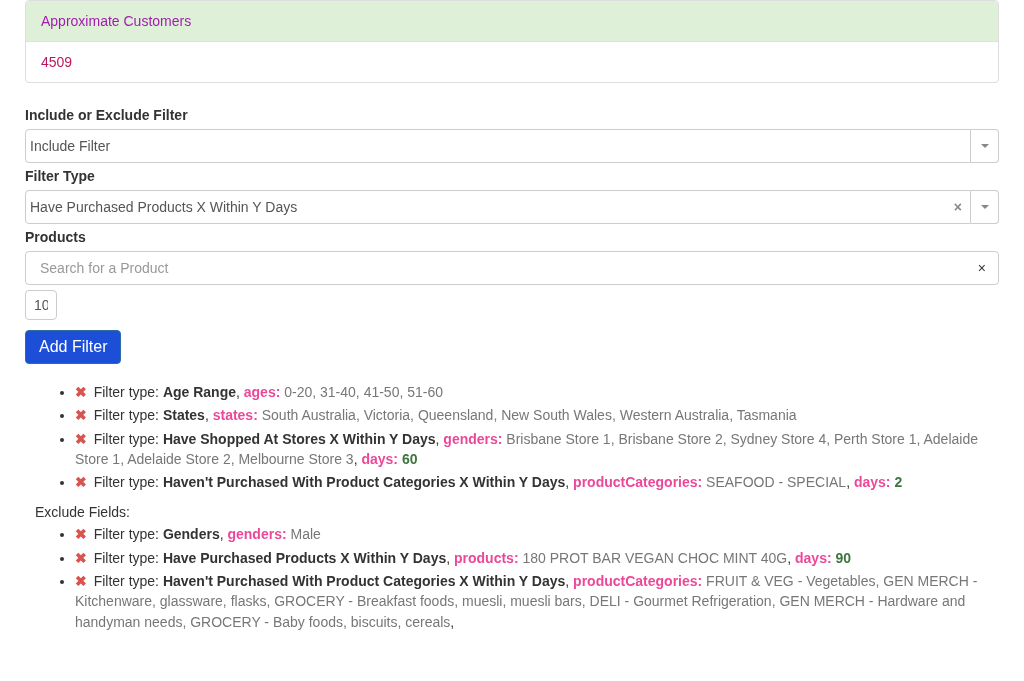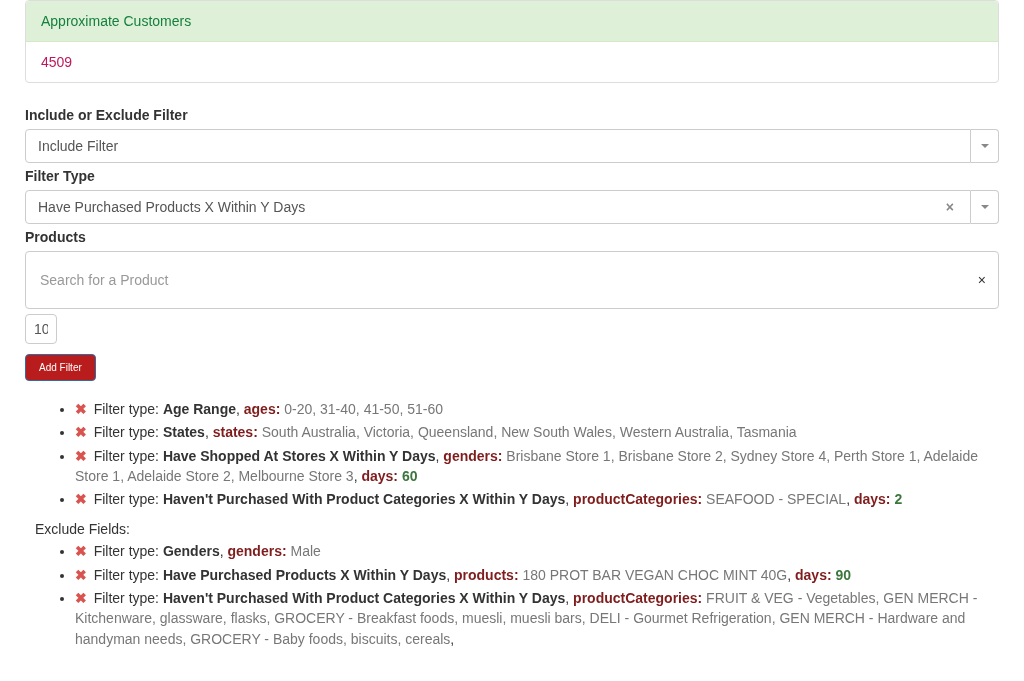--- a/index.html
+++ b/index.html
@@ -14,21 +14,21 @@
   .container {
     padding: 0 25px 20px 25px;
   }
   .panel {
     border: 1px solid #ddd;
     border-radius: 4px;
     margin-bottom: 24px;
   }
   .panel-heading {
     background: #dff0d8;
-    color: #15803d;
+    color: #a21caf;
     padding: 12px 15px;
     border-bottom: 1px solid #d6e9c6;
     border-radius: 4px 4px 0 0;
   }
   .panel-body {
     padding: 12px 15px;
     color: #be185d;
   }
   .form-group {
     margin-bottom: 5px;
@@ -40,21 +40,21 @@
     margin-bottom: 6px;
   }
   .select-wrap {
     display: flex;
     width: 100%;
   }
   .select-main {
     flex: 1;
     border: 1px solid #ccc;
     border-radius: 4px 0 0 4px;
-    padding: 7px 12px;
+    padding: 7px 4px;
     display: flex;
     align-items: center;
     justify-content: space-between;
     background: #fff;
     min-height: 34px;
     color: #555;
   }
   .select-main .remove-x {
     color: #888;
     font-weight: 700;
@@ -74,21 +74,21 @@
   }
   .caret {
     width: 0; height: 0;
     border-left: 4px solid transparent;
     border-right: 4px solid transparent;
     border-top: 4px solid #888;
   }
   .search-input-wrap {
     border: 1px solid #ccc;
     border-radius: 4px;
-    padding: 19px 12px;
+    padding: 7px 12px;
     display: flex;
     align-items: center;
     justify-content: space-between;
     min-height: 34px;
     gap: 48px;
   }
   .search-input-wrap input {
     flex: 1;
     border: none;
     outline: none;
@@ -98,26 +98,26 @@
   .search-input-wrap input::placeholder { color: #999; }
   .small-number {
     width: 32px;
     border: 1px solid #ccc;
     border-radius: 4px;
     padding: 6px 8px;
     font-size: 14px;
     color: #555;
   }
   .btn-primary {
-    background: #b91c1c;
+    background: #1d4ed8;
     border: 1px solid #2e6da4;
     color: #fff;
     padding: 7px 13px;
     border-radius: 4px;
-    font-size: 10px;
+    font-size: 16px;
     cursor: pointer;
   }
   .filters-section {
     margin-top: 18px;
     padding-left: 10px;
   }
   .filters-section > .section-label {
     color: #333;
     margin-bottom: 4px;
   }
@@ -131,21 +131,21 @@
     line-height: 1.45;
     color: #333;
   }
   .del-x {
     color: #d9534f;
     font-weight: 700;
     cursor: pointer;
     margin-right: 3px;
   }
   .k-strong { font-weight: 700; color: #333; }
-  .k-color { font-weight: 700; color: #7f1d1d; }
+  .k-color { font-weight: 700; color: #ec4899; }
   .k-color-val { font-weight: 700; color: #3c763d; }
   .v-gray { color: #777; }
 </style>
 </head>
 <body>
 
 <div class="container">
 
   <div class="panel">
     <div class="panel-heading">Approximate Customers</div>

